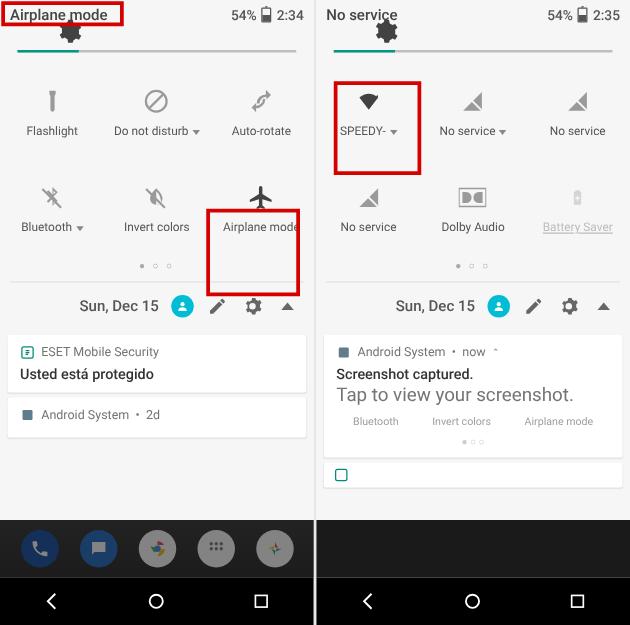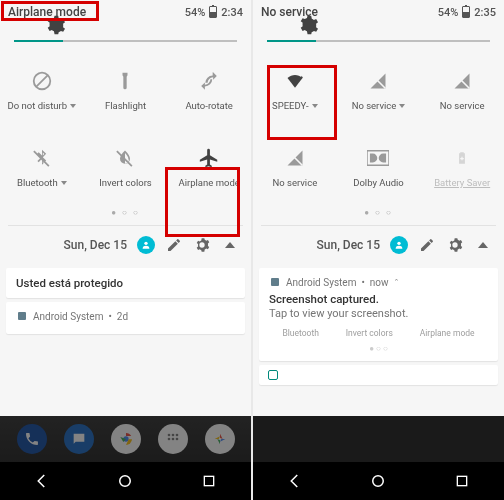--- a/index.html
+++ b/index.html
@@ -143,21 +143,21 @@
     display:flex; align-items:center; gap:5px;
     font-size: 10px;
     color: #757575;
     margin-bottom: 4px;
   }
   .notif-app-icon {
     width:12px; height:12px;
     display:flex;align-items:center;justify-content:center;
   }
   .notif-title { font-weight:500; color:#333; font-size:11.5px; }
-  .notif-body { color:#757575; font-size:11px; margin-top:1px; }
+  .notif-body { color:#757575; font-size:15px; margin-top:1px; }
   .notif-sub-row {
     display:flex; justify-content:space-around;
     font-size:8.5px; color:#9e9e9e;
     margin-top:8px;
   }
   .notif-dots { text-align:center; color:#ccc; font-size:8px; margin-top:6px;}
   .notif-small {
     background:#fff;
     margin: 4px 6px 0;
     border-radius:2px;
@@ -223,37 +223,37 @@
     <span class="slider-gear">
       <svg width="22" height="22" viewBox="0 0 24 24" fill="#424242">
           <path d="M12 8a4 4 0 100 8 4 4 0 000-8zm8.94 4a7 7 0 00-.14-1.32l2.12-1.65-2-3.46-2.49 1a7 7 0 00-2.28-1.32L15.5 2h-4l-.65 2.25A7 7 0 008.57 5.57l-2.49-1-2 3.46 2.12 1.65A7 7 0 006.06 12a7 7 0 00.14 1.32L4.08 15l2 3.46 2.49-1a7 7 0 002.28 1.32L11.5 22h4l.65-2.25a7 7 0 002.28-1.32l2.49 1 2-3.46-2.12-1.65c.09-.43.14-.87.14-1.32z"></path>
         </svg>
     </span>
   </div>
 
   <div class="qs-grid">
     <div class="qs-tile">
       <span class="qs-icon">
+          <svg width="20" height="22" viewBox="0 0 24 24" fill="currentColor">
+            <path d="M9 2h6v3l-1 2v13a2 2 0 01-4 0V7L9 5V2zm2 9h2v2h-2v-2z"></path>
+          </svg>
+        </span>
+      <span class="qs-label">
+          <span>Flashlight</span>
+        </span>
+    </div>
+    <div class="qs-tile">
+      <span class="qs-icon">
           <svg width="22" height="22" viewBox="0 0 24 24" fill="currentColor">
             <path d="M12 2a10 10 0 100 20 10 10 0 000-20zM4 12a8 8 0 0112.9-6.3L5.7 16.9A8 8 0 014 12zm8 8a8 8 0 01-5-1.7L18.3 7.1A8 8 0 0112 20z"></path>
           </svg>
         </span>
       <span class="qs-label">
           <span>Do not disturb</span>
           <span class="caret"></span>
-        </span>
-    </div>
-    <div class="qs-tile">
-      <span class="qs-icon">
-          <svg width="20" height="22" viewBox="0 0 24 24" fill="currentColor">
-            <path d="M9 2h6v3l-1 2v13a2 2 0 01-4 0V7L9 5V2zm2 9h2v2h-2v-2z"></path>
-          </svg>
-        </span>
-      <span class="qs-label">
-          <span>Flashlight</span>
         </span>
     </div>
     <div class="qs-tile">
       <span class="qs-icon">
           <svg width="22" height="22" viewBox="0 0 24 24" fill="currentColor">
             <path d="M16.5 2.5l4 4-4 4V8a6 6 0 00-6 6H8a8 8 0 018-8V2.5zM7.5 21.5l-4-4 4-4V16a6 6 0 006-6h2a8 8 0 01-8 8v3.5z"></path>
           </svg>
         </span>
       <span class="qs-label">
           <span>Auto-rotate</span>
@@ -315,20 +315,29 @@
         <svg width="16" height="16" viewBox="0 0 24 24" fill="currentColor">
           <path d="M12 8a4 4 0 100 8 4 4 0 000-8zm9 4c0 .5-.05 1-.13 1.4l2 1.6-2 3.4-2.4-1a7 7 0 01-2.4 1.4L15.5 22h-4l-.6-2.2a7 7 0 01-2.4-1.4l-2.4 1-2-3.4 2-1.6C6 13 6 12.5 6 12s0-1 .1-1.4l-2-1.6 2-3.4 2.4 1a7 7 0 012.4-1.4L11.5 2h4l.6 2.2a7 7 0 012.4 1.4l2.4-1 2 3.4-2 1.6c.08.4.13.9.13 1.4z"></path>
         </svg>
       </span>
     <span class="date-icon">
         <span class="chev-up"></span>
       </span>
   </div>
 
   <div class="notif">
+    <div class="notif-header">
+      <span class="notif-app-icon">
+          <svg width="12" height="12" viewBox="0 0 24 24" fill="none" stroke="#00897b" stroke-width="2">
+            <rect x="3" y="3" width="18" height="18" rx="3"></rect>
+            <path d="M9 9h6M9 12h6M9 15h4"></path>
+          </svg>
+        </span>
+      <span>ESET Mobile Security</span>
+    </div>
     <div class="notif-title">Usted está protegido</div>
   </div>
 
   <div class="notif">
     <div class="notif-header">
       <span class="notif-app-icon">
           <svg width="12" height="12" viewBox="0 0 24 24" fill="#607d8b">
             <rect x="4" y="4" width="16" height="16" rx="2"></rect>
           </svg>
         </span>

